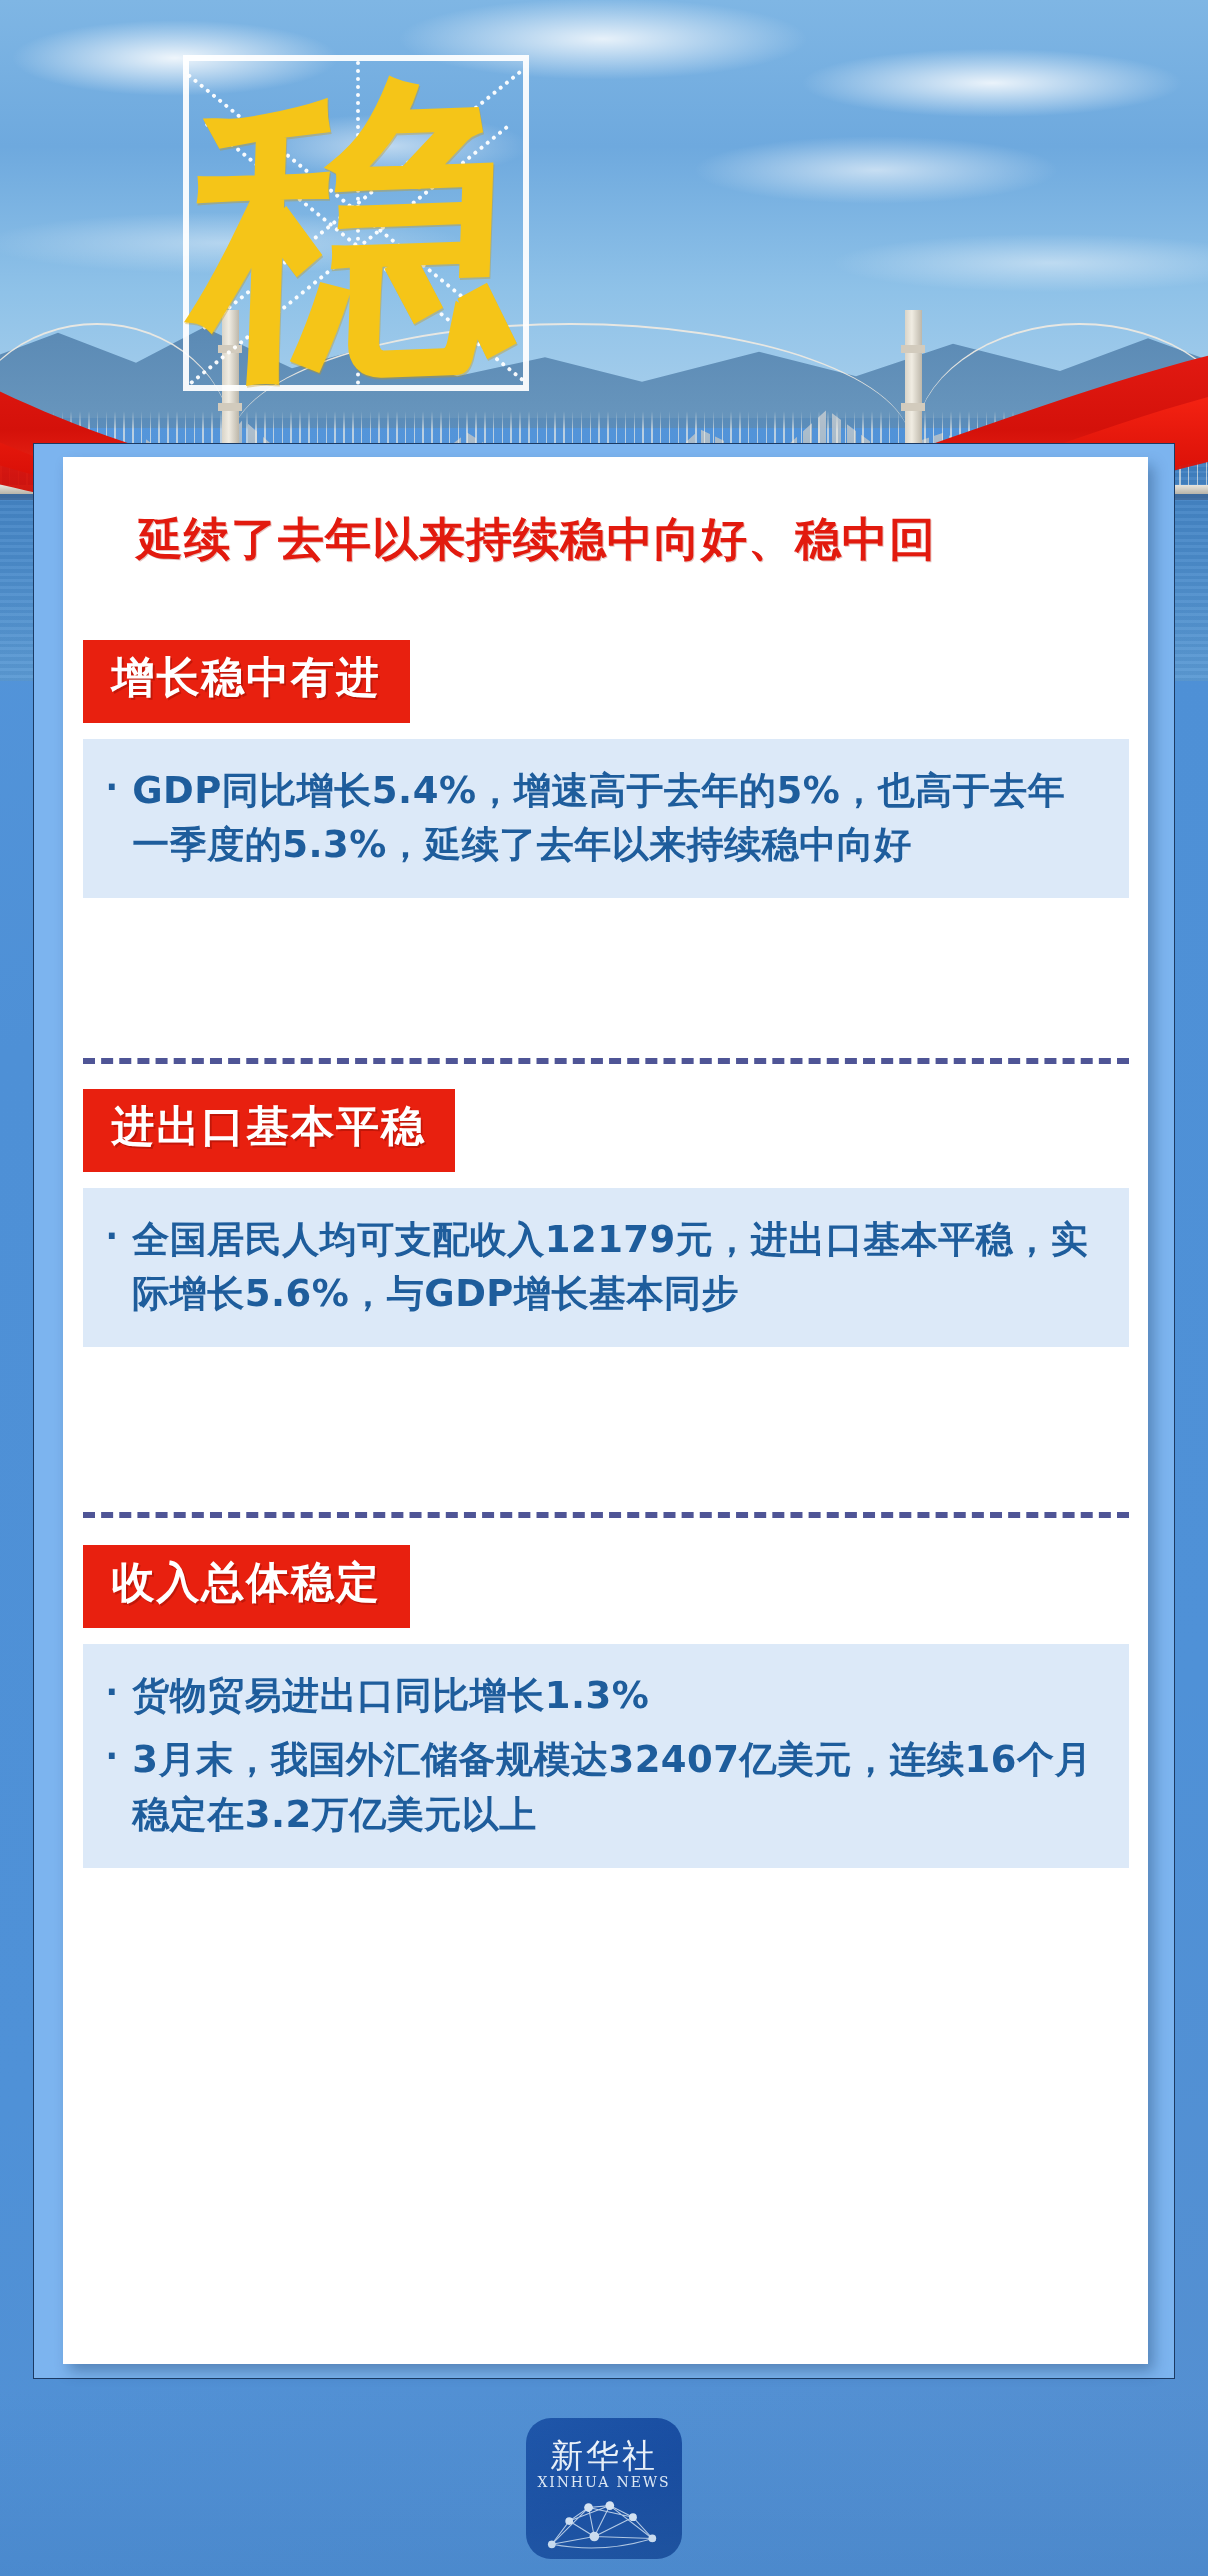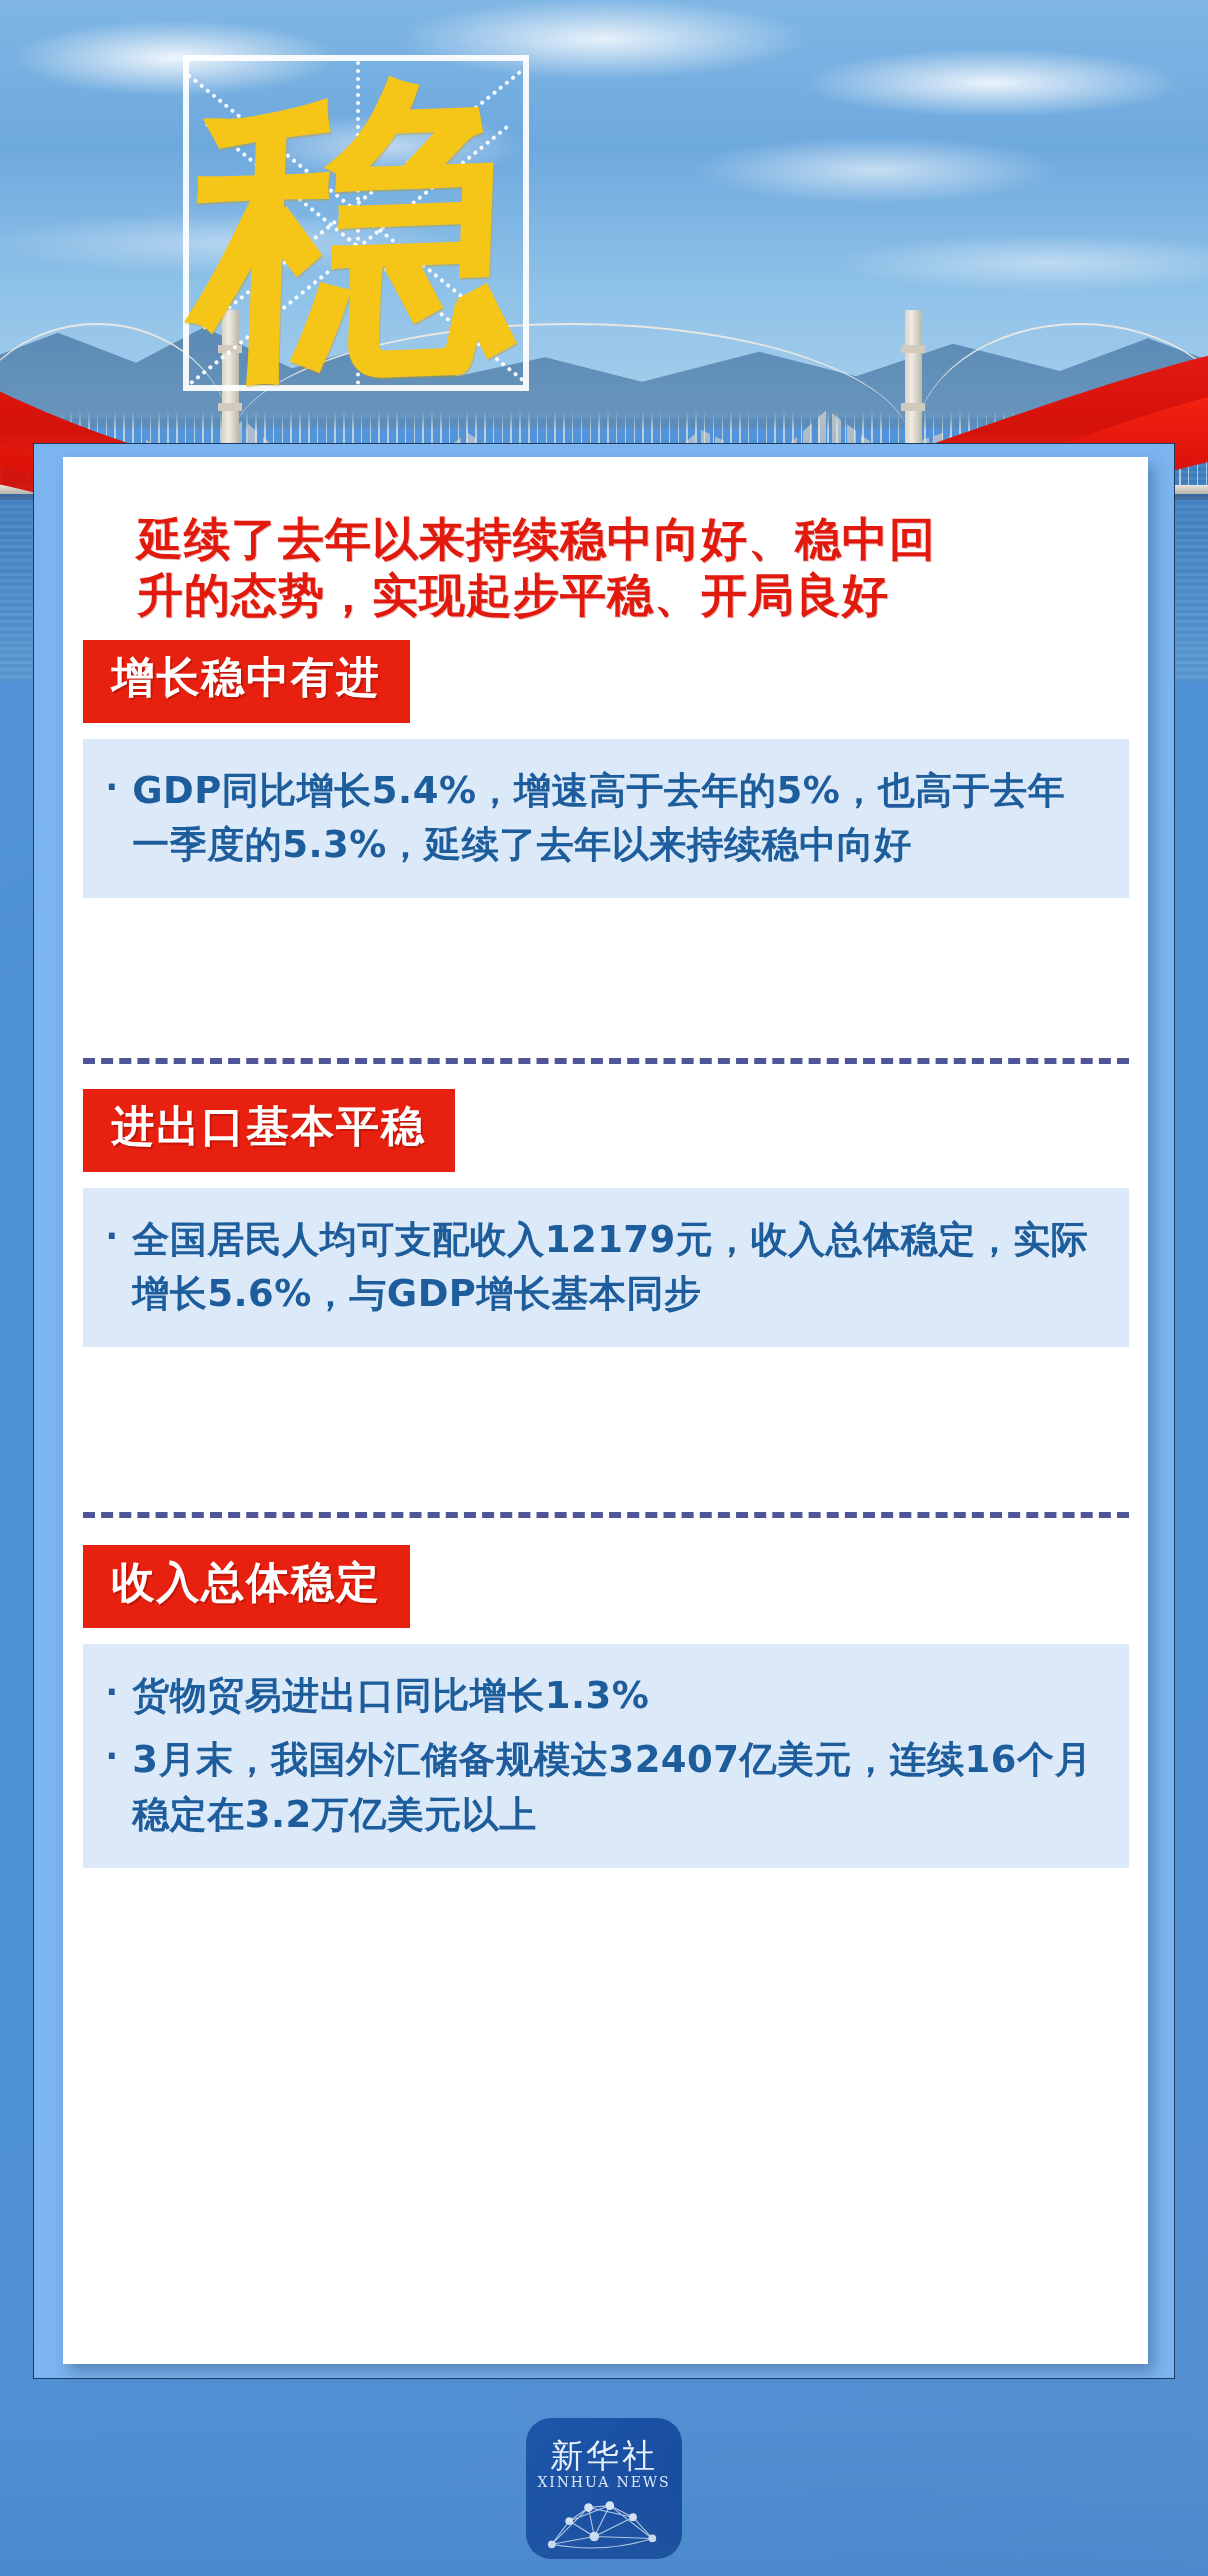--- a/index.html
+++ b/index.html
@@ -256,21 +256,20 @@
 
   <div class="ribbon"></div>
   <div class="ribbon2"></div>
 
   <div class="outerframe"></div>
 
   <div class="card">
 
     <div class="headline">
       <div>延续了去年以来持续稳中向好、稳中回</div>
-      <div>升的态势，实现起步平稳、开局良好</div>
     </div>
 
     <div class="sec" style="top:183px">
       <div style="padding-left:19.5px">
         <div class="sec-tag">增长稳中有进</div>
       </div>
       <div style="padding:0 19.5px">
         <div class="sec-body">
           <div class="bullet">
             <span class="dot">·</span>
@@ -283,21 +282,21 @@
     <div class="divider" style="top:601px"></div>
 
     <div class="sec" style="top:632px">
       <div style="padding-left:19.5px">
         <div class="sec-tag">进出口基本平稳</div>
       </div>
       <div style="padding:0 19.5px">
         <div class="sec-body">
           <div class="bullet">
             <span class="dot">·</span>
-            <span class="btxt">全国居民人均可支配收入12179元，收入总体稳定，实际增长5.6%，与GDP增长基本同步</span>
+            <span class="btxt">全国居民人均可支配收入12179元，进出口基本平稳，实际增长5.6%，与GDP增长基本同步</span>
           </div>
         </div>
       </div>
     </div>
 
     <div class="divider" style="top:1055px"></div>
 
     <div class="sec" style="top:1088px">
       <div style="padding-left:19.5px">
         <div class="sec-tag">收入总体稳定</div>

